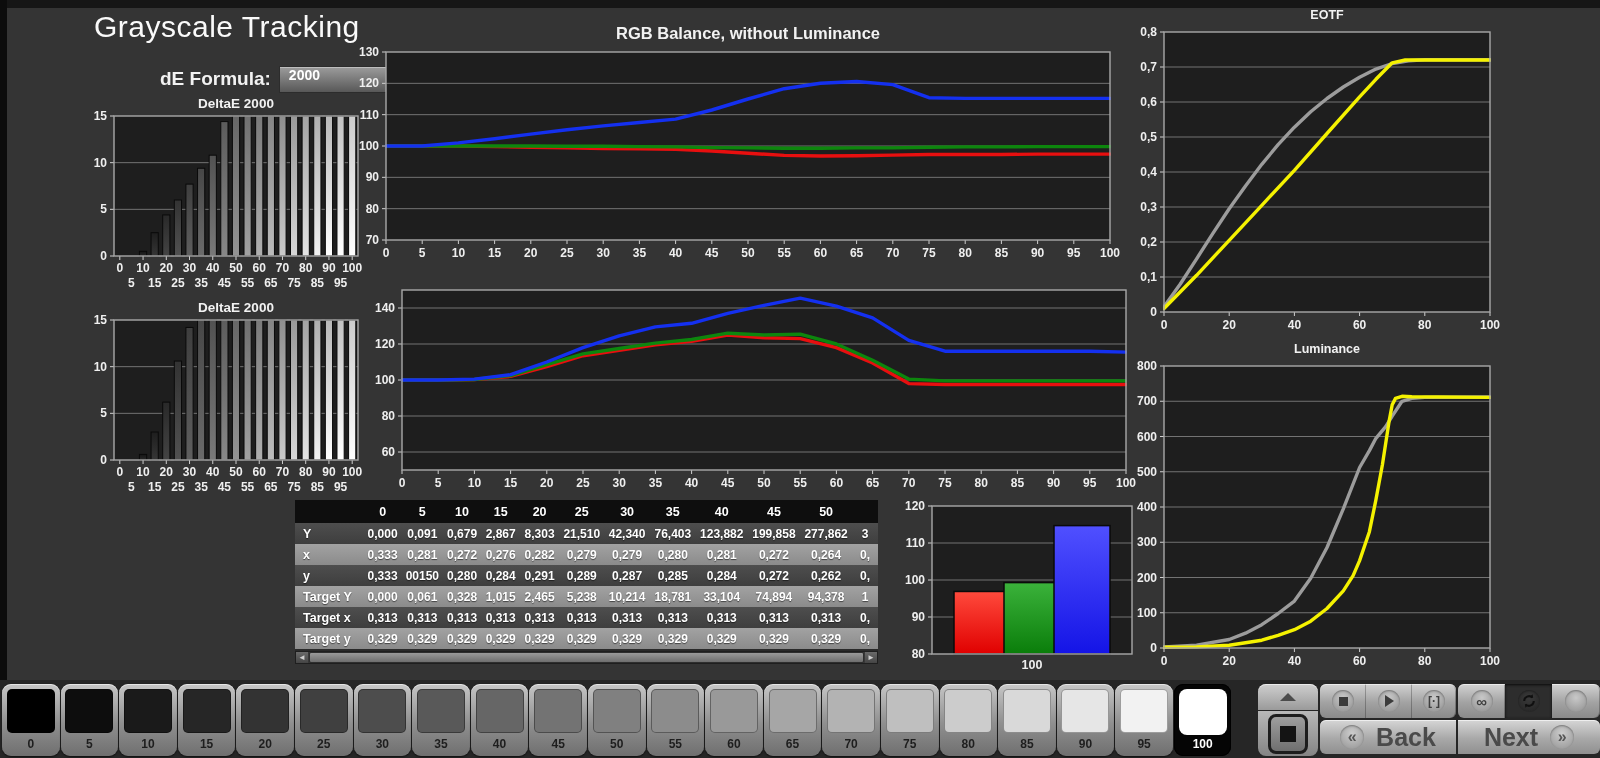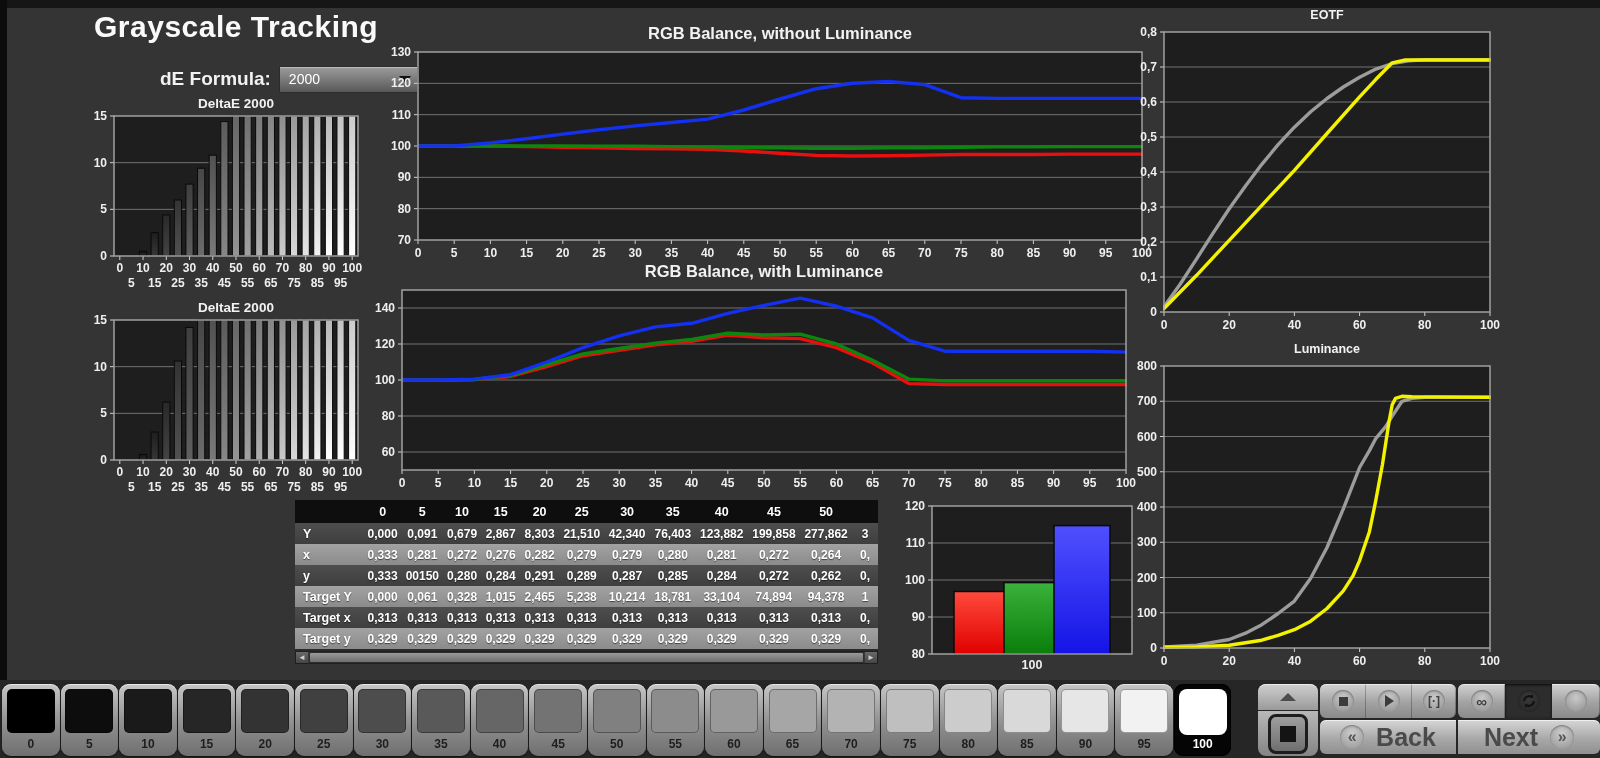--- a/index.html
+++ b/index.html
@@ -1,37 +1,37 @@
 <!DOCTYPE html>
 <html><head>
 <meta charset="utf-8">
 <style>
   html,body{margin:0;padding:0;background:#101010;}
   #app{position:relative;width:1600px;height:758px;background:#343434;overflow:hidden;
        font-family:"Liberation Sans",sans-serif;color:#f0f0f0;}
   .edge-top{position:absolute;left:0;top:0;width:1600px;height:8px;background:#161616;}
   .edge-left{position:absolute;left:0;top:0;width:7px;height:758px;background:#0c0c0c;}
 
-  .page-title{position:absolute;left:94px;top:10px;font-size:30px;font-weight:700;color:#fafafa;letter-spacing:.5px;}
+  .page-title{position:absolute;left:94px;top:10px;font-size:30px;font-weight:400;color:#fafafa;letter-spacing:.5px;}
 
   .de-row{position:absolute;left:160px;top:66px;height:26px;display:flex;align-items:center;}
   .de-label{font-size:19px;font-weight:600;color:#f2f2f2;margin-right:8px;}
   .de-select{position:relative;width:128px;height:25px;background:linear-gradient(#9c9c9c,#585858);
-             border:1px solid #2c2c2c;display:flex;align-items:center;padding-left:9px;
-             font-size:14px;color:#fff;box-shadow:inset 0 1px 0 rgba(255,255,255,.35);}
+             border:1px solid #2c2c2c;display:flex;align-items:flex-start;padding-left:9px;
+             font-size:14px;color:#fff;box-shadow:inset 0 1px 0 rgba(255,255,255,.35);font-weight:bold;}
   .de-arrow{position:absolute;right:6px;top:9px;width:0;height:0;border-left:6px solid transparent;
             border-right:6px solid transparent;border-top:7px solid #111;}
 
   .chart{position:absolute;}
   .chart svg{position:absolute;left:0;top:0;overflow:visible;}
   .chart-title{position:absolute;top:0;text-align:center;font-weight:600;color:#f2f2f2;}
   #chart-de1,#chart-de2{left:70px;width:292px;height:204px;}
   #chart-de1{top:96px;} #chart-de2{top:300px;}
   #chart-de1 .chart-title,#chart-de2 .chart-title{left:44px;right:4px;font-size:13.5px;}
-  #chart-rgb1{left:368px;top:24px;width:780px;height:252px;}
+  #chart-rgb1{left:336px;top:24px;width:780px;height:252px;}
   #chart-rgb2{left:352px;top:262px;width:780px;height:252px;}
   #chart-rgb1 .chart-title,#chart-rgb2 .chart-title{left:50px;right:6px;font-size:16.5px;font-weight:600;}
   #chart-eotf{left:1128px;top:8px;width:374px;height:332px;}
   #chart-lum{left:1128px;top:342px;width:374px;height:334px;}
   #chart-eotf .chart-title,#chart-lum .chart-title{left:36px;right:12px;font-size:12.5px;font-weight:600;}
   #chart-rgbbars{left:884px;top:498px;width:254px;height:172px;}
 
   .reading{position:absolute;left:100px;top:504px;font-size:19px;font-weight:600;color:#f5f5f5;}
   .reading div{margin-bottom:15px;}
 
@@ -472,21 +472,20 @@
         <line x1="701.6" y1="216" x2="701.6" y2="220" stroke="#cfcfcf"></line>
         <text x="701.6" y="233" text-anchor="middle" font-size="12" font-weight="bold" fill="#efefef">90</text>
         <line x1="737.8" y1="216" x2="737.8" y2="220" stroke="#cfcfcf"></line>
         <text x="737.8" y="233" text-anchor="middle" font-size="12" font-weight="bold" fill="#efefef">95</text>
         <line x1="774" y1="216" x2="774" y2="220" stroke="#cfcfcf"></line>
         <text x="774" y="233" text-anchor="middle" font-size="12" font-weight="bold" fill="#efefef">100</text>
         <rect x="50" y="28" width="724" height="188" fill="none" stroke="#a8a8a8" stroke-width="1.4"></rect>
       </svg>
   </div>
   <div id="chart-rgb2" class="chart">
-    <div class="chart-title">RGB Balance, with Luminance</div>
       <svg width="780" height="252">
         <defs>
           <clipPath id="rgb2clip">
             <rect x="49" y="26" width="726" height="184"></rect>
           </clipPath>
         </defs>
         <rect x="50" y="28" width="724" height="180" fill="#1e1e1e"></rect>
         <line x1="50" y1="190" x2="774" y2="190" stroke="#737373" stroke-width="1"></line>
         <line x1="46" y1="190" x2="50" y2="190" stroke="#cfcfcf" stroke-width="1"></line>
         <text x="43" y="194" text-anchor="end" font-size="12" font-weight="bold" fill="#efefef">60</text>

